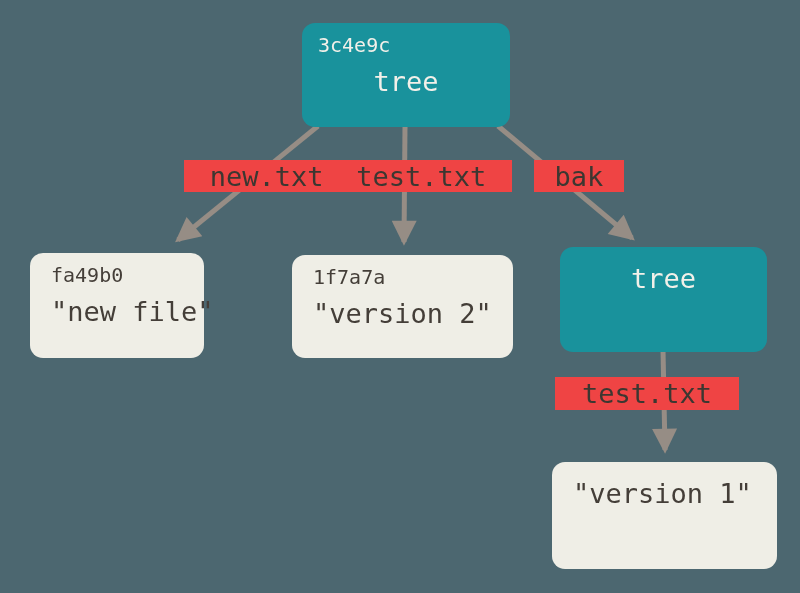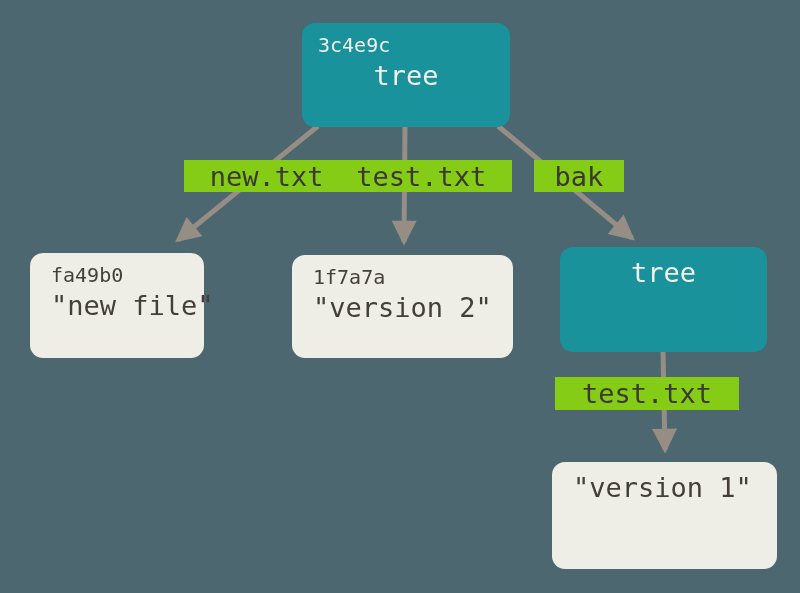--- a/index.html
+++ b/index.html
@@ -31,38 +31,38 @@
     padding-top: 9px;
   }
   .node .hash {
     font-size: 20px;
     line-height: 27px;
     white-space: pre;
   }
   .node .label {
     font-size: 27px;
     line-height: 32px;
-    margin-top: 1px;
+    margin-top: 7px;
     white-space: pre;
   }
   .node.tree {
     background: #19929C;
     color: #F2F0E9;
   }
   .node.tree .hash { padding-left: 16px; }
   .node.tree .label { text-align: center; }
   .node.blob {
     background: #EFEEE6;
     color: #443E38;
   }
   .node.blob .hash { padding-left: 21px; }
   .node.blob .label { padding-left: 21px; text-align: left; }
   .edge-label {
     position: absolute;
-    background: #84cc16;
+    background: #ef4444;
     color: #3C3731;
     font-size: 27px;
     z-index: 3;
     display: flex;
     align-items: center;
     justify-content: center;
     white-space: pre;
     box-sizing: border-box;
   }
   

